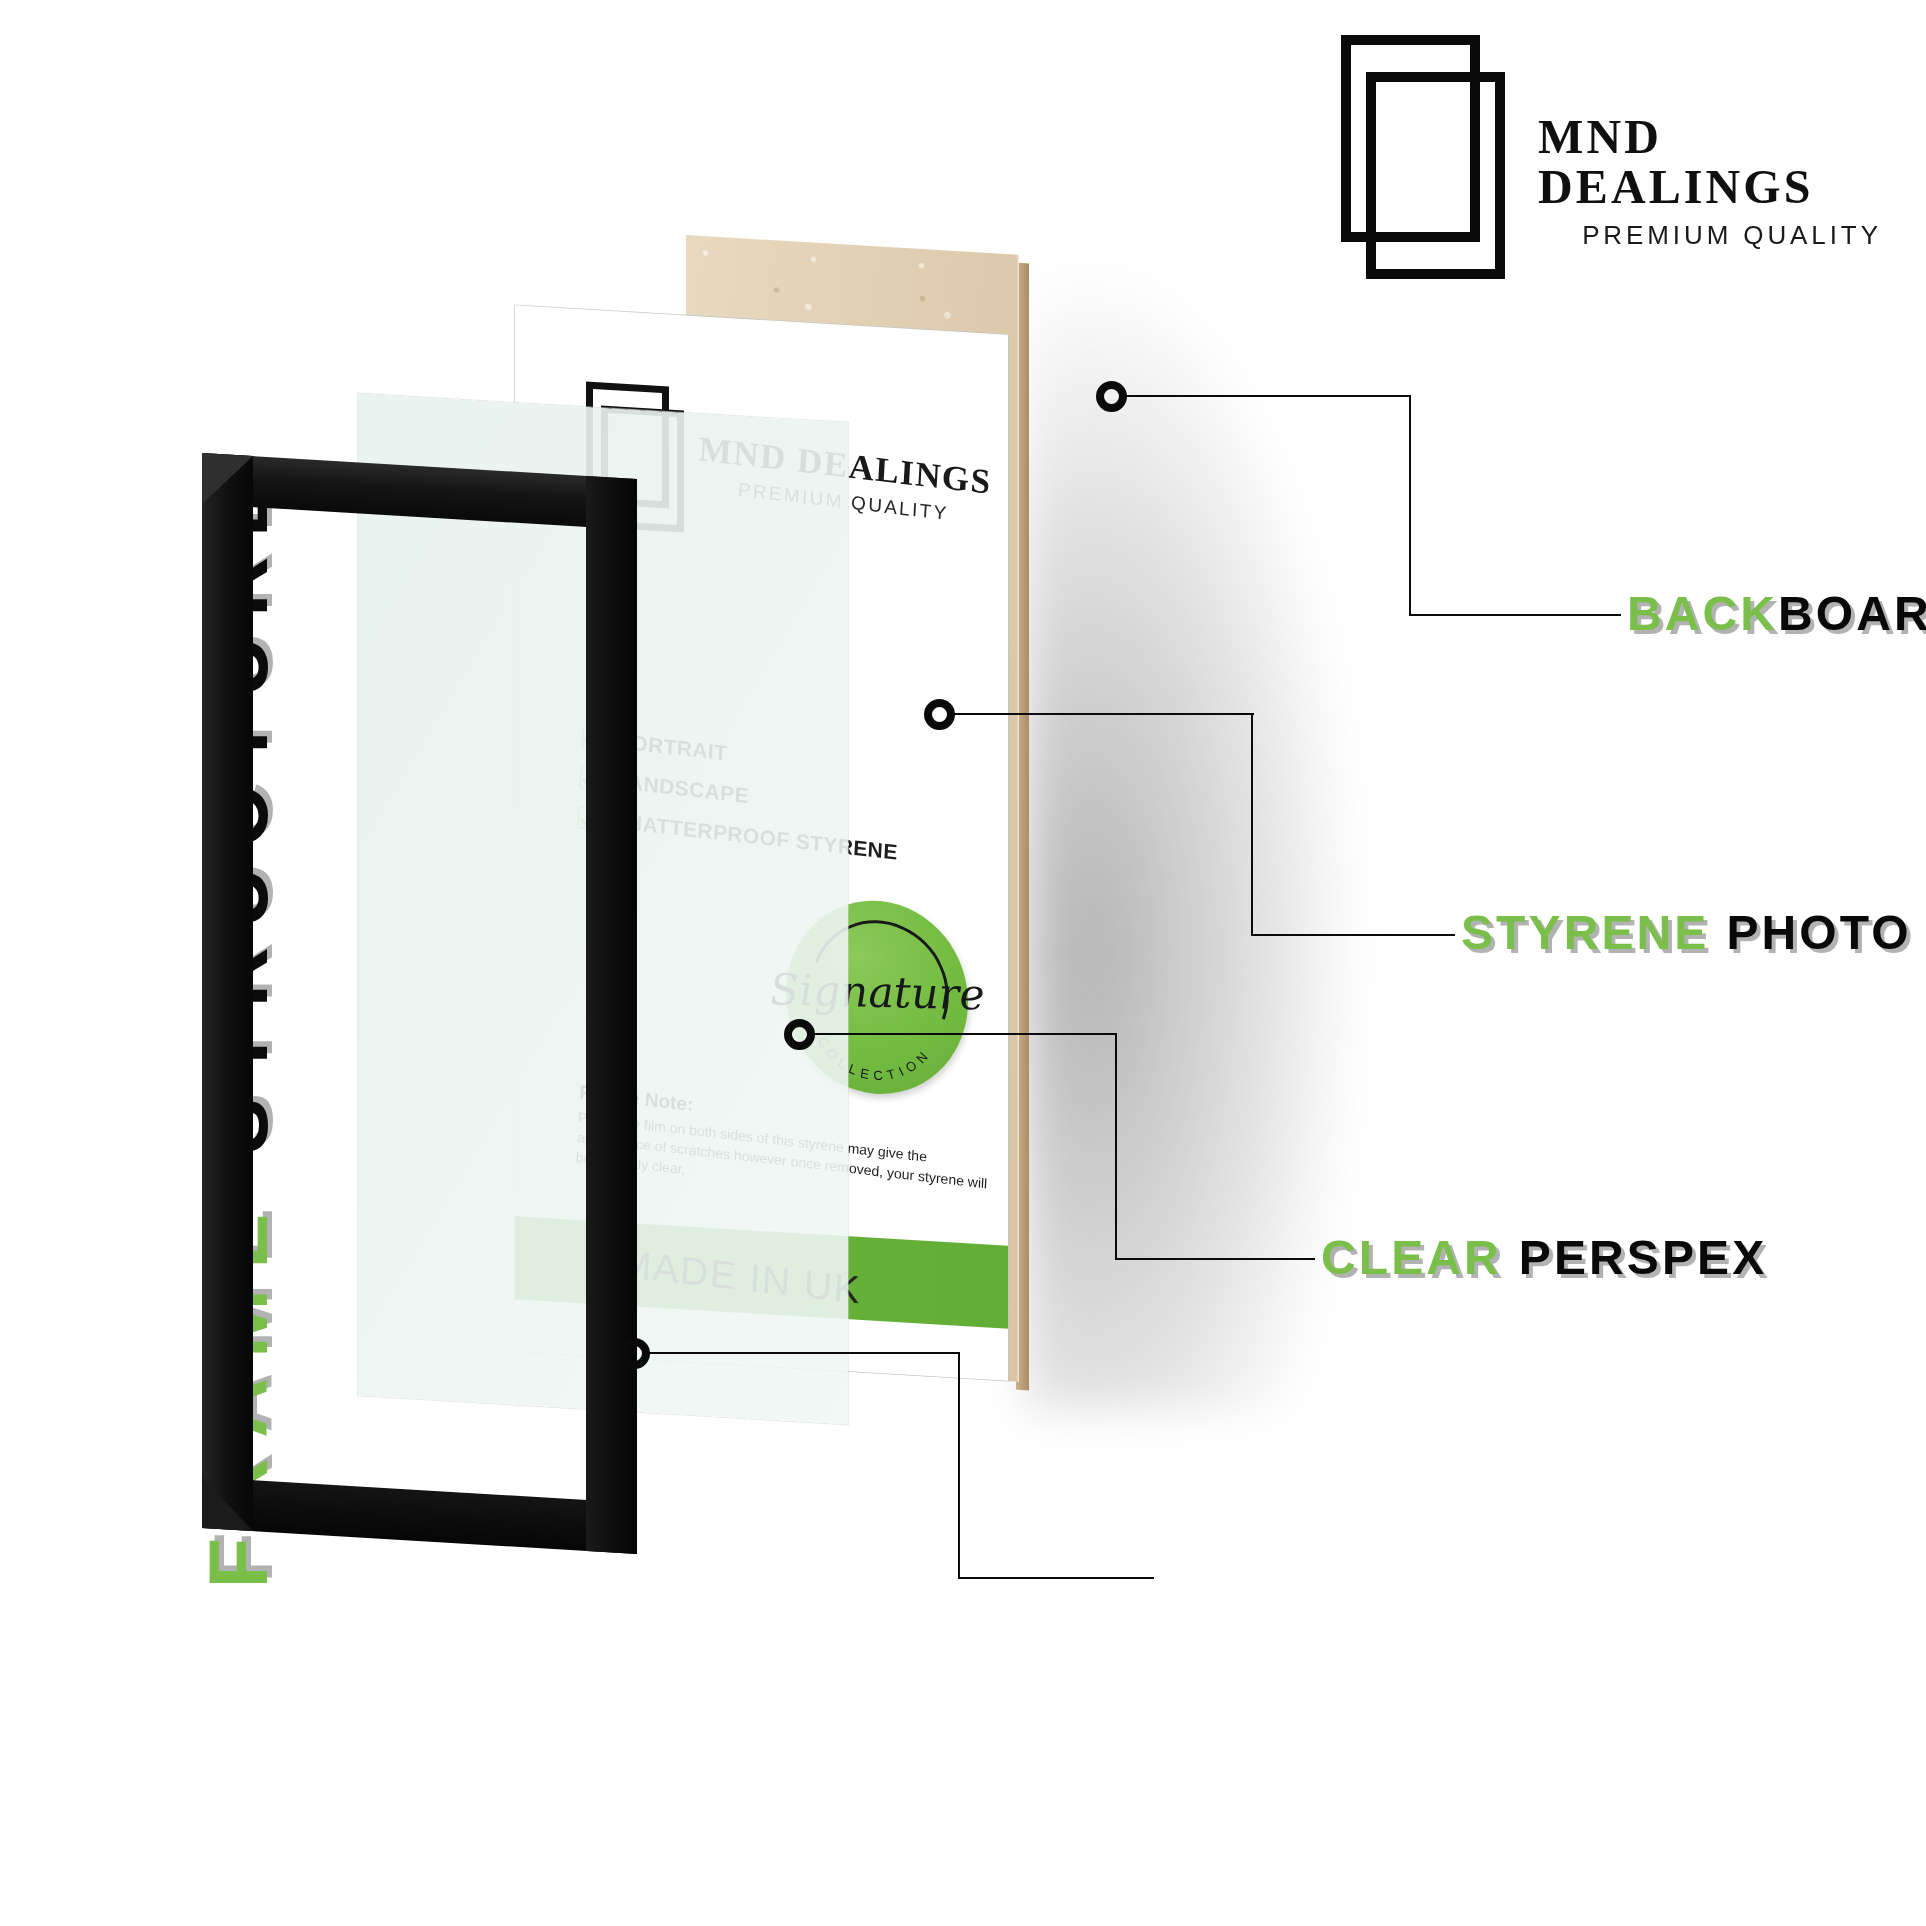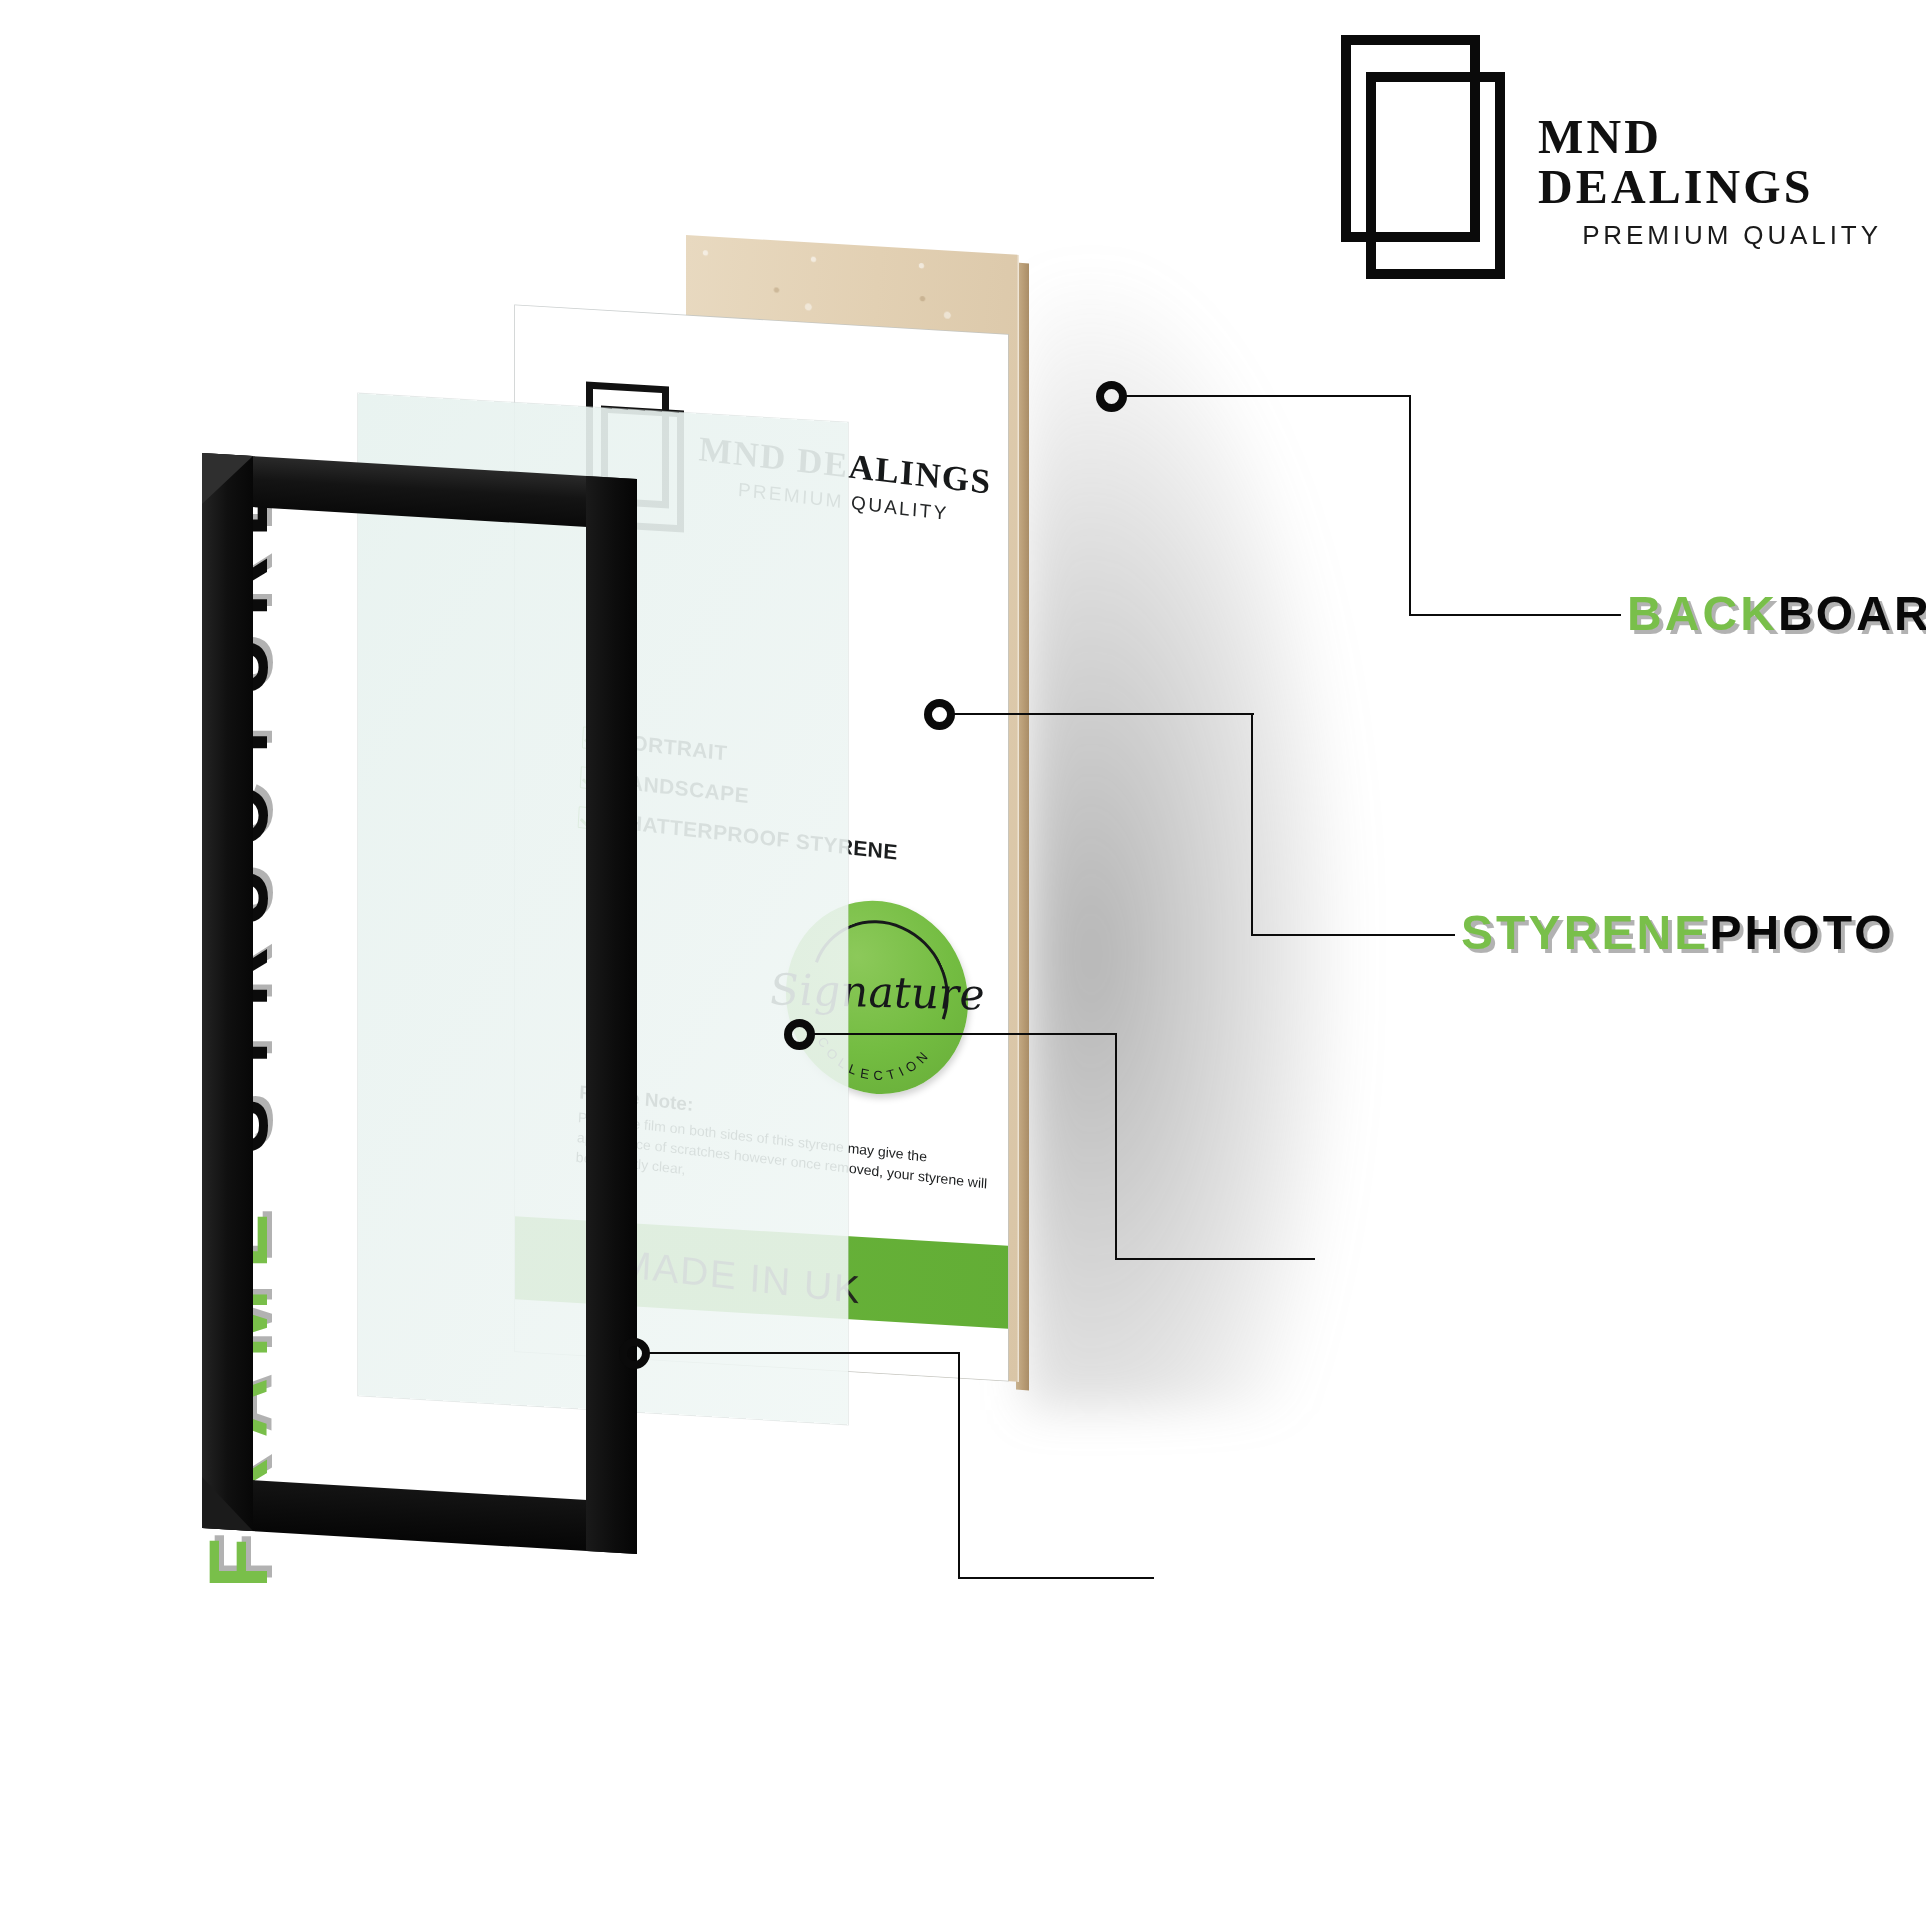--- a/index.html
+++ b/index.html
@@ -321,27 +321,30 @@
     <div class="leader h" style="left:1409px;top:614px;width:212px;"></div>
     <div class="callout-label" style="left:1627px;top:586px;">
       <span class="seg-green">BACK</span><span class="seg-black">BOARD</span>
     </div>
 
     <div class="marker" style="left:924px;top:699px;"></div>
     <div class="leader h" style="left:953px;top:713px;width:301px;"></div>
     <div class="leader v" style="left:1251px;top:713px;height:223px;"></div>
     <div class="leader h" style="left:1251px;top:934px;width:204px;"></div>
     <div class="callout-label" style="left:1461px;top:905px;">
-      <span class="seg-green">STYRENE</span><span class="seg-black" style="">PHOTO</span>
+      <span class="seg-green">STYRENE</span><span class="seg-black" style="margin-left: 17px;">PHOTO</span>
     </div>
 
     <div class="marker" style="left:784px;top:1019px;"></div>
     <div class="leader h" style="left:813px;top:1033px;width:304px;"></div>
     <div class="leader v" style="left:1115px;top:1033px;height:227px;"></div>
     <div class="leader h" style="left:1115px;top:1258px;width:200px;"></div>
+    <div class="callout-label" style="left:1321px;top:1230px;">
+      <span class="seg-green">CLEAR</span><span class="seg-black" style="margin-left: 17px;">PERSPEX</span>
+    </div>
 
     <div class="marker" style="left:619px;top:1338px;"></div>
     <div class="leader h" style="left:648px;top:1352px;width:312px;"></div>
     <div class="leader v" style="left:958px;top:1352px;height:227px;"></div>
     <div class="leader h" style="left:958px;top:1577px;width:196px;"></div>
   </div>
 
 </div>
 
 

